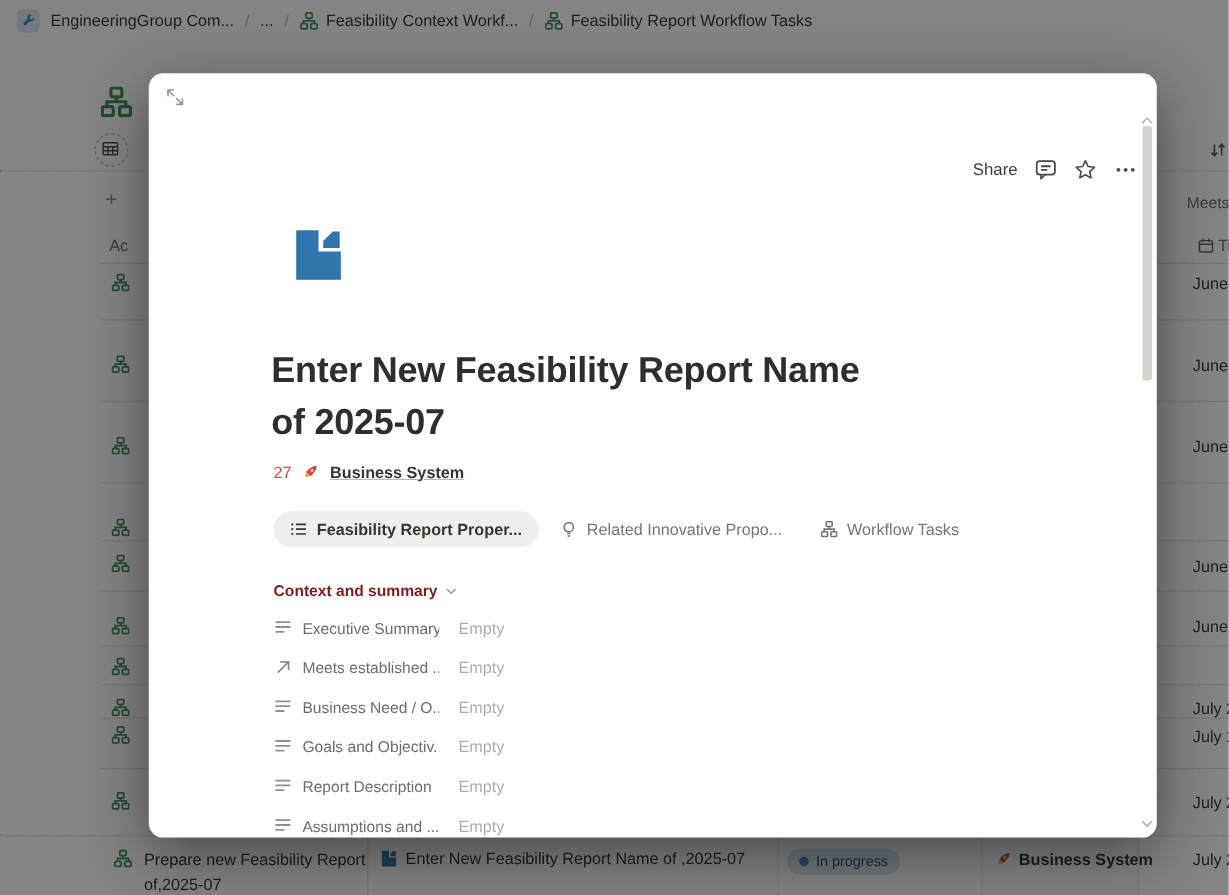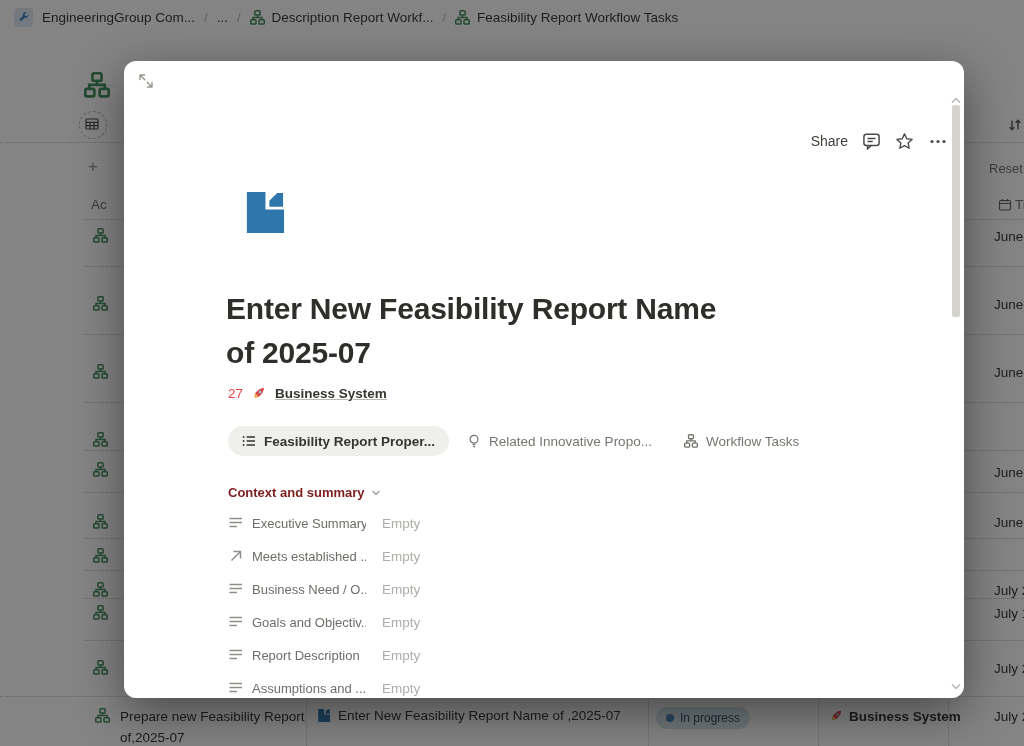--- a/index.html
+++ b/index.html
@@ -66,21 +66,21 @@
     <span class="crumb-sep">/</span>
     <span class="crumb">
       <svg width="15" height="15" viewBox="0 0 16 16">
         <g fill="none" stroke="#3d8a57" stroke-width="1.6">
           <rect x="5.2" y="0.8" width="5.6" height="4.6" rx="1"></rect>
           <path d="M8 5.4 V7.9 M3.2 10.4 V7.9 H12.8 V10.4"></path>
           <rect x="0.8" y="10.4" width="5.6" height="4.6" rx="1"></rect>
           <rect x="9.6" y="10.4" width="5.6" height="4.6" rx="1"></rect>
         </g>
       </svg>
-      <span>Description Report Workf...</span>
+      <span>Feasibility Context Workf...</span>
     </span>
     <span class="crumb-sep">/</span>
     <span class="crumb">
       <svg width="15" height="15" viewBox="0 0 16 16">
         <g fill="none" stroke="#3d8a57" stroke-width="1.6">
           <rect x="5.2" y="0.8" width="5.6" height="4.6" rx="1"></rect>
           <path d="M8 5.4 V7.9 M3.2 10.4 V7.9 H12.8 V10.4"></path>
           <rect x="0.8" y="10.4" width="5.6" height="4.6" rx="1"></rect>
           <rect x="9.6" y="10.4" width="5.6" height="4.6" rx="1"></rect>
         </g>
@@ -114,21 +114,21 @@
     <circle cx="13.2" cy="3.2" r="2.4" fill="#d9730d"></circle>
   </svg>
   <svg class="abs" style="left:1007px;top:117px;" width="16" height="16" viewBox="0 0 16 16">
     <g fill="none" stroke="#57564f" stroke-width="1.4">
       <path d="M5 3.5 V12.5 M2.7 10.2 L5 12.7 L7.3 10.2"></path>
       <path d="M11 12.5 V3.5 M8.7 5.8 L11 3.3 L13.3 5.8"></path>
     </g>
   </svg>
 
   <div class="abs" style="left:88px;top:157px;font-size:17px;color:#8a8986;">+</div>
-  <div class="abs" style="left:989px;top:161px;font-size:13px;color:#6f6e6a;">Reset</div>
+  <div class="abs" style="left:989px;top:161px;font-size:13px;color:#6f6e6a;">Meets</div>
 
   <div class="abs hdr" style="left:91px;top:197px;">Ac</div>
   <svg class="abs" style="left:998px;top:198px;" width="14" height="14" viewBox="0 0 14 14">
     <g fill="none" stroke="#5f5e59" stroke-width="1.2">
       <rect x="1.5" y="2.5" width="11" height="9.5" rx="1.5"></rect>
       <path d="M1.5 5.5 H12.5 M4.5 1 V3.5 M9.5 1 V3.5"></path>
     </g>
   </svg>
   <div class="abs hdr" style="left:1015px;top:197px;">Ti</div>
   <div class="dotline" style="left:85px;top:219px;width:939px;"></div>

